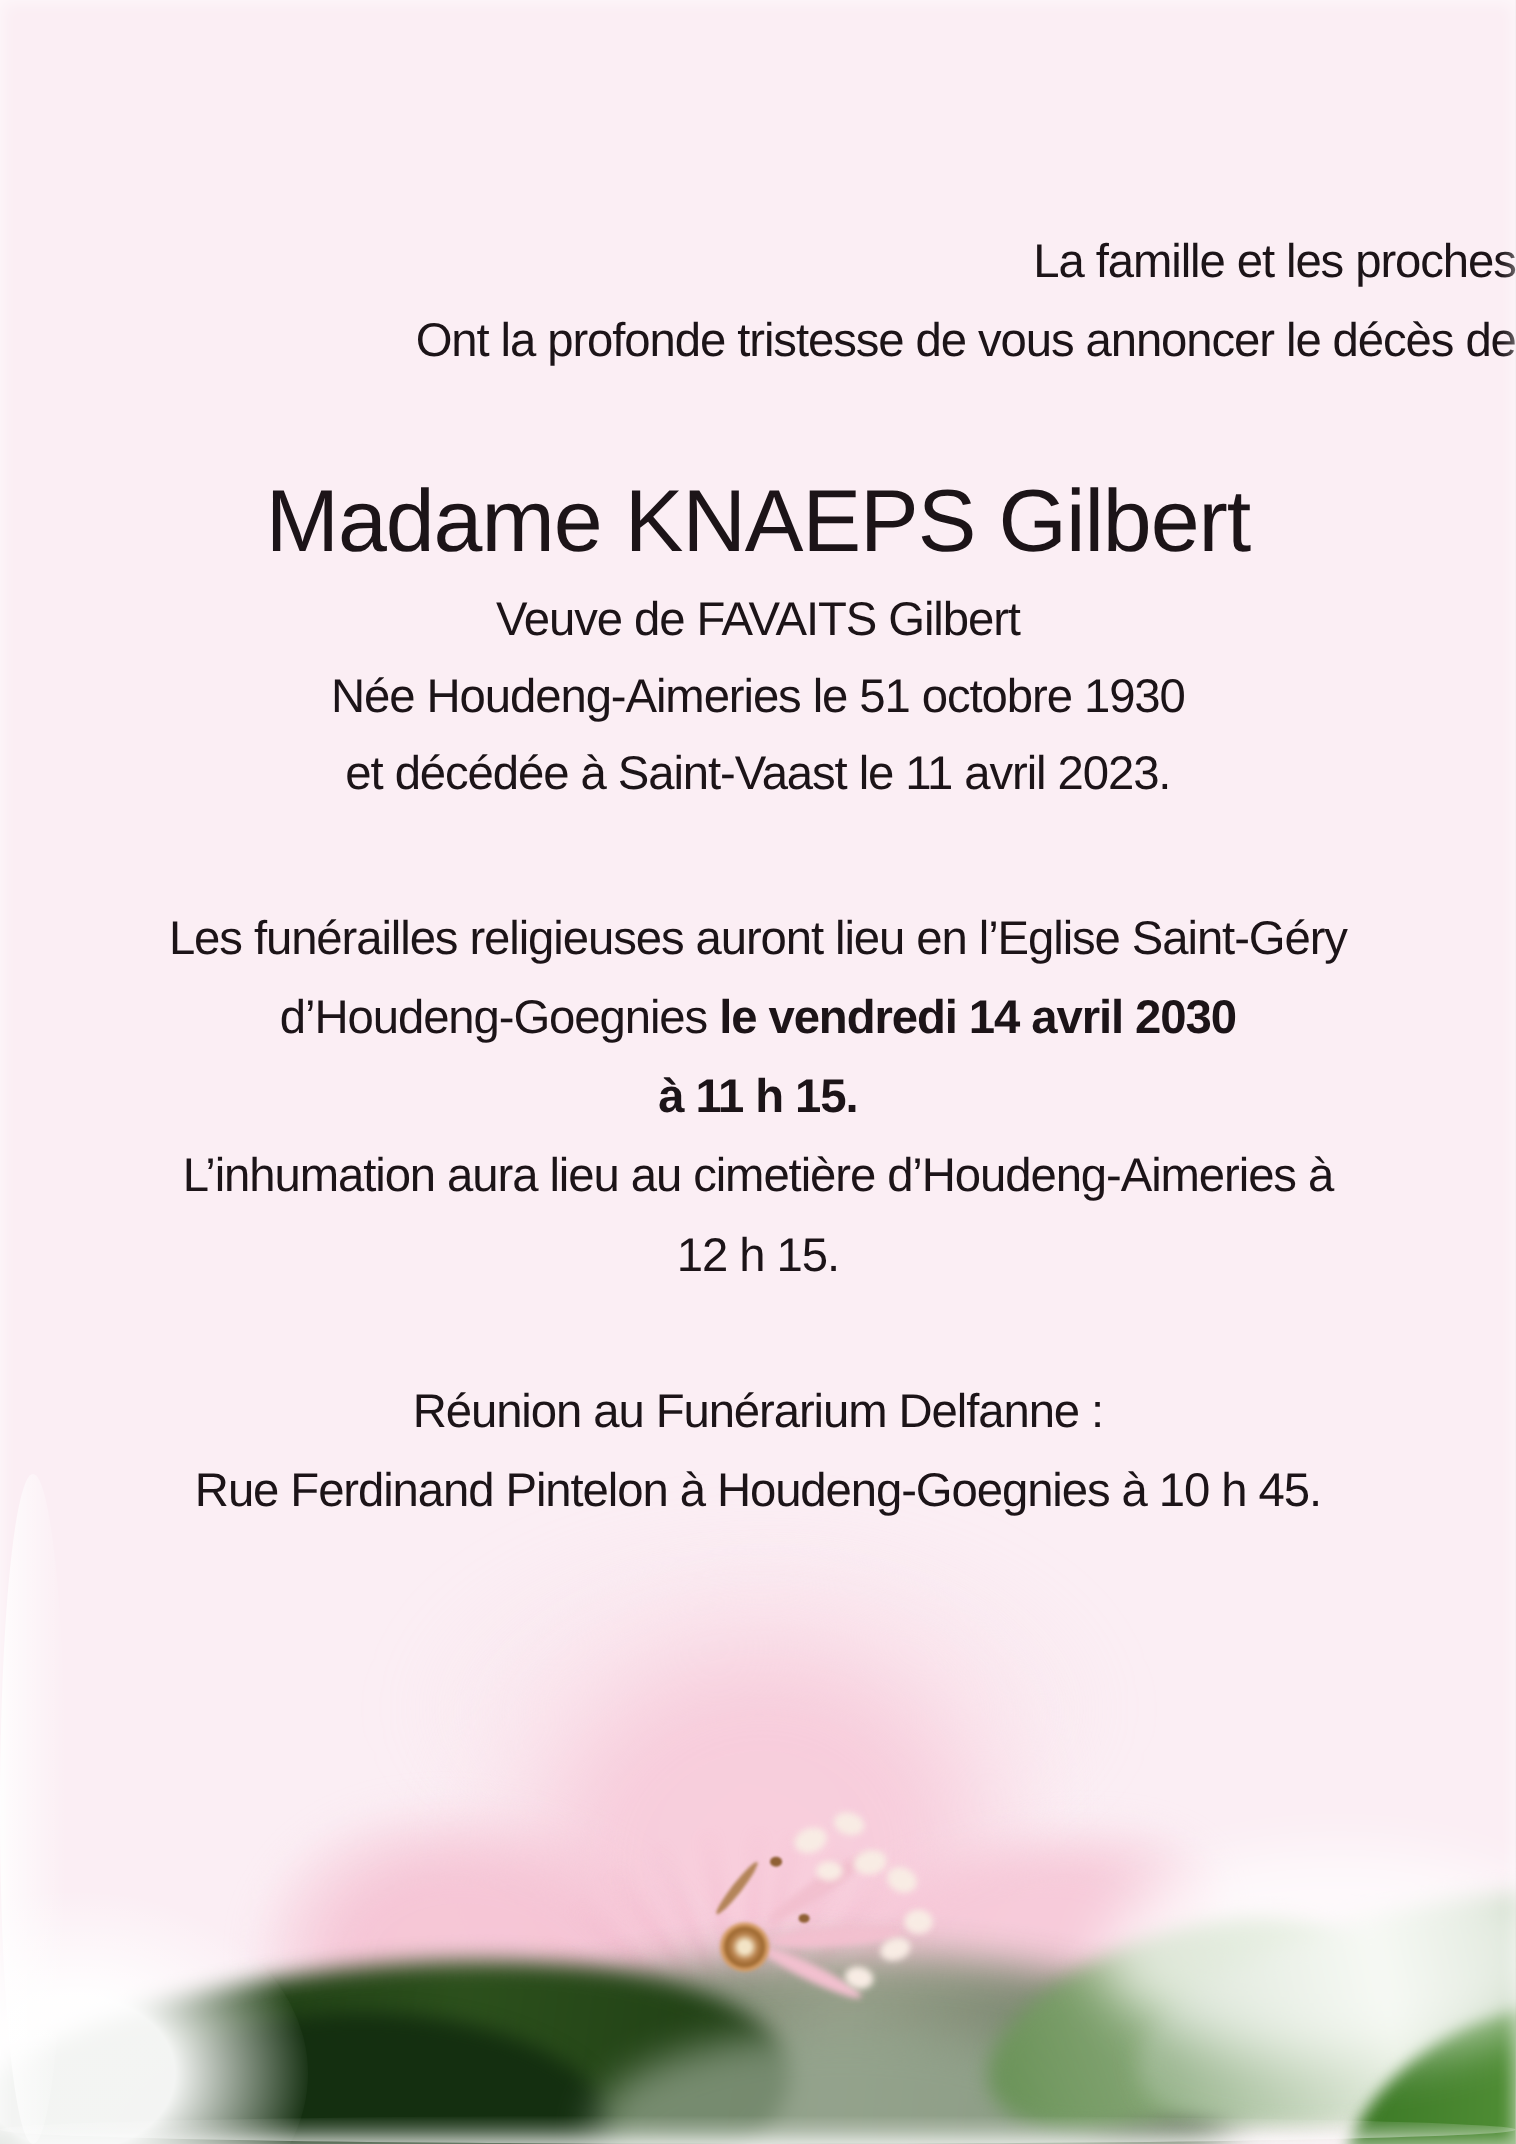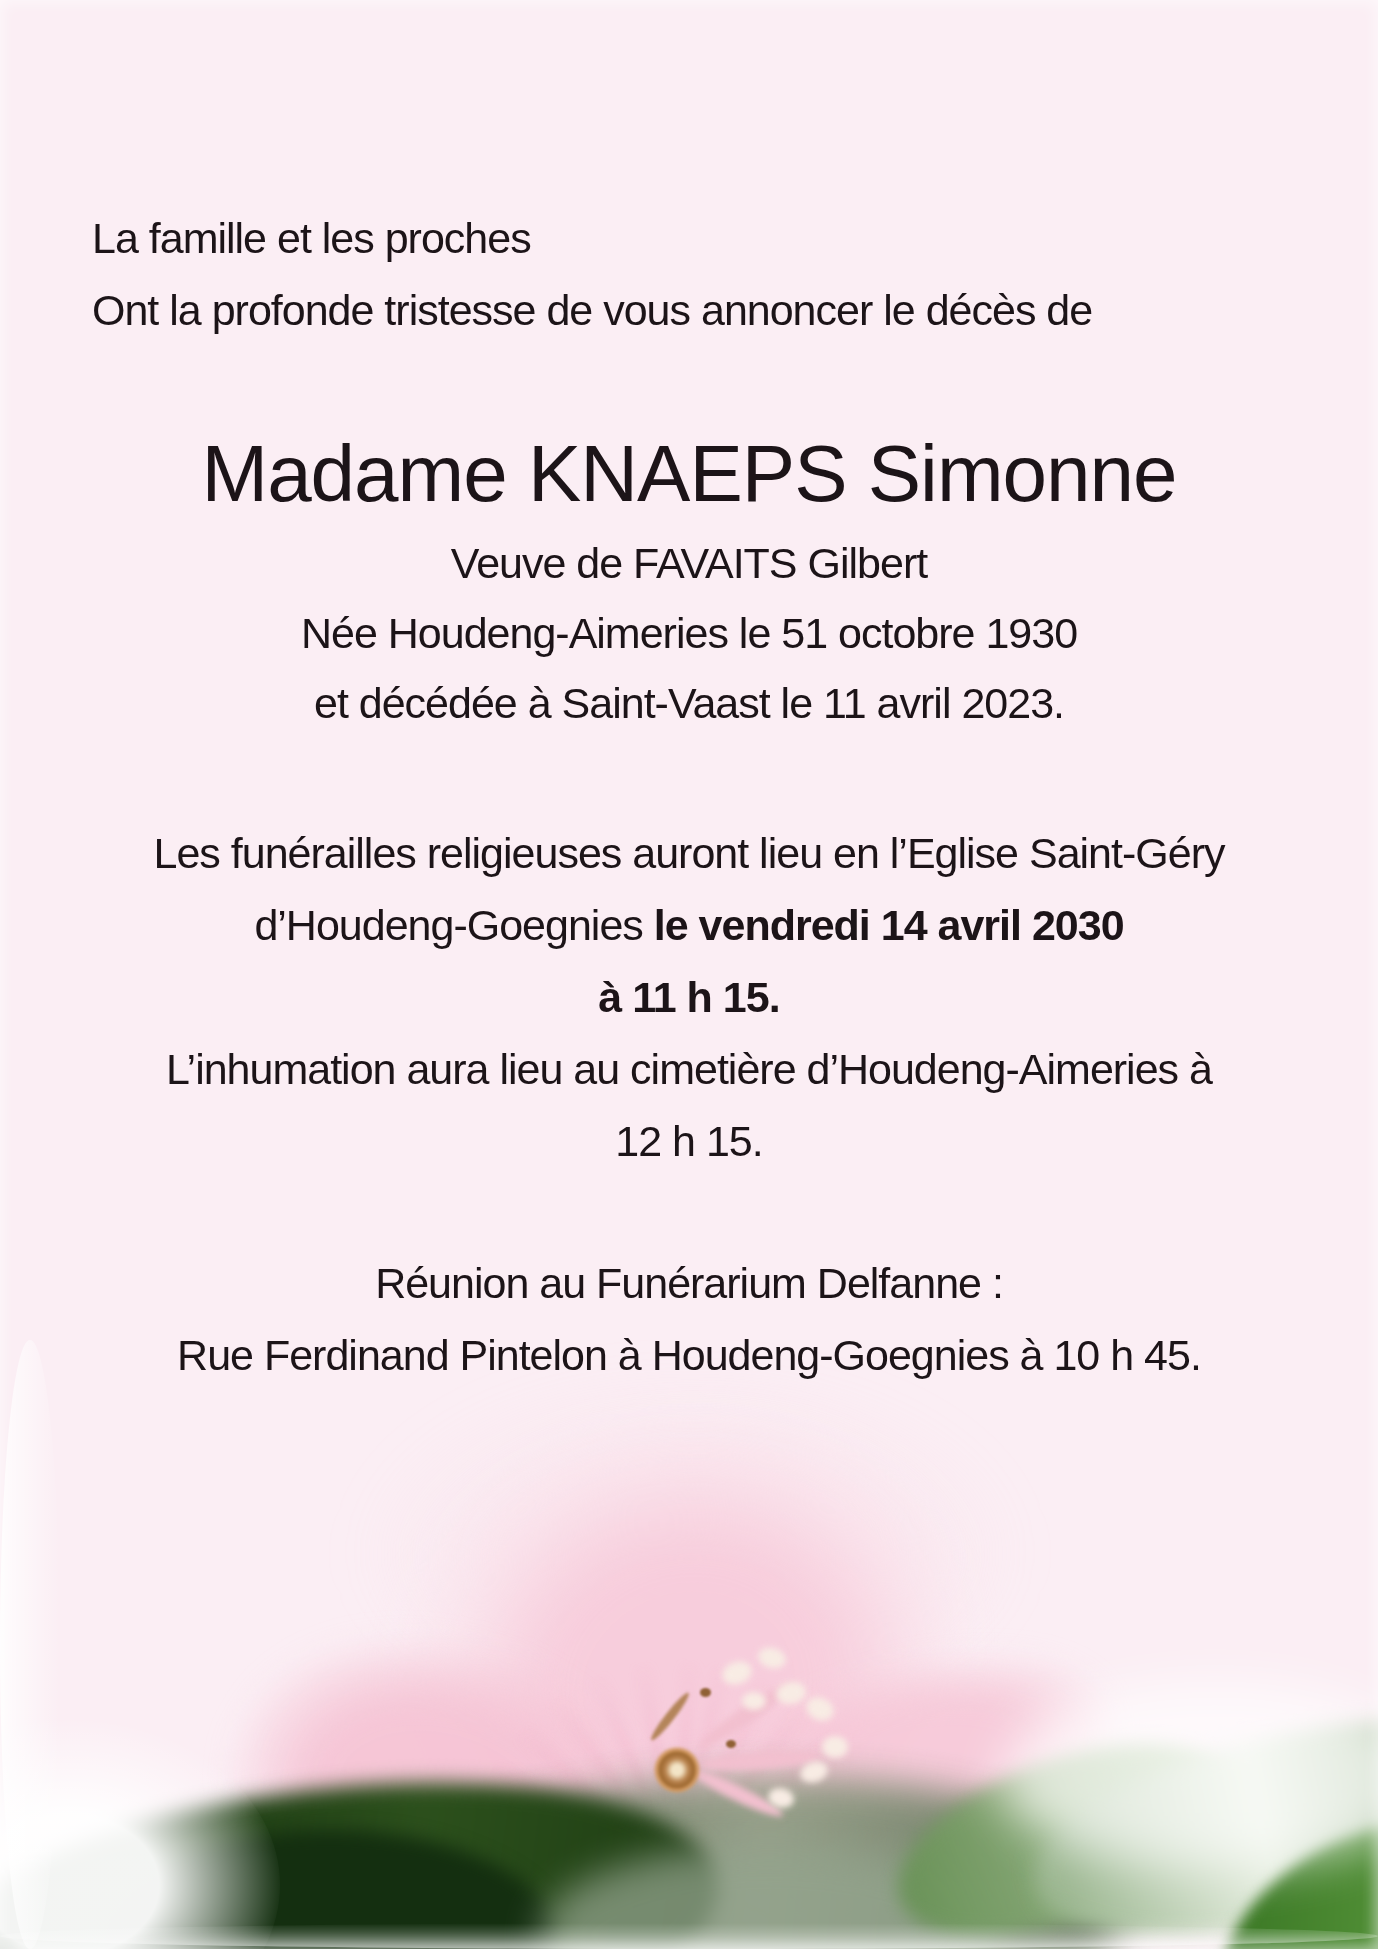--- a/index.html
+++ b/index.html
@@ -14,21 +14,21 @@
   .page::after{
     content:"";position:absolute;inset:0;
     box-shadow:inset 0 0 14px 3px rgba(255,255,255,.55);
     pointer-events:none;z-index:5;
   }
 
   
   .content{position:absolute;inset:0;padding-top:202px;text-align:center;z-index:3;}
   .line{line-height:72px;font-size:43px;letter-spacing:-1px;white-space:nowrap;}
   .bold{font-weight:700;}
-  .intro{text-align:left;padding-left:92px;}
+  .intro{text-align:right;padding-left:92px;}
   .name-block{margin-top:78px;}
   .title{font-size:80px;line-height:100px;letter-spacing:-1px;white-space:nowrap;}
   .details{margin-top:4px;}
   .details .line{line-height:70px;}
   .ceremony{margin-top:79px;}
   .reunion{margin-top:70px;}
   .homage{margin-top:72px;}
 
   
   .photo{position:absolute;left:0;top:1340px;width:1378px;height:609px;overflow:hidden;z-index:1;pointer-events:none;}
@@ -134,21 +134,21 @@
     <div class="bottom-fade"></div>
   </div>
 
   <div class="content">
     <div class="block intro">
         <div class="line"><span>La famille et les proches</span></div>
         <div class="line"><span>Ont la profonde tristesse de vous annoncer le décès de</span></div>
       </div>
 
     <div class="block name-block">
-      <div class="title">Madame KNAEPS Simonne</div>
+      <div class="title">Madame KNAEPS Gilbert</div>
       <div class="details">
           <div class="line"><span>Veuve de FAVAITS Gilbert</span></div>
           <div class="line"><span>Née Houdeng-Aimeries le 51 octobre 1930</span></div>
           <div class="line"><span>et décédée à Saint-Vaast le 11 avril 2023.</span></div>
         </div>
     </div>
 
     <div class="block ceremony">
         <div class="line"><span>Les funérailles religieuses auront lieu en l’Eglise Saint-Géry</span></div>
         <div class="line"><span>d’Houdeng-Goegnies </span><span class="bold">le vendredi 14 avril 2030</span></div>

